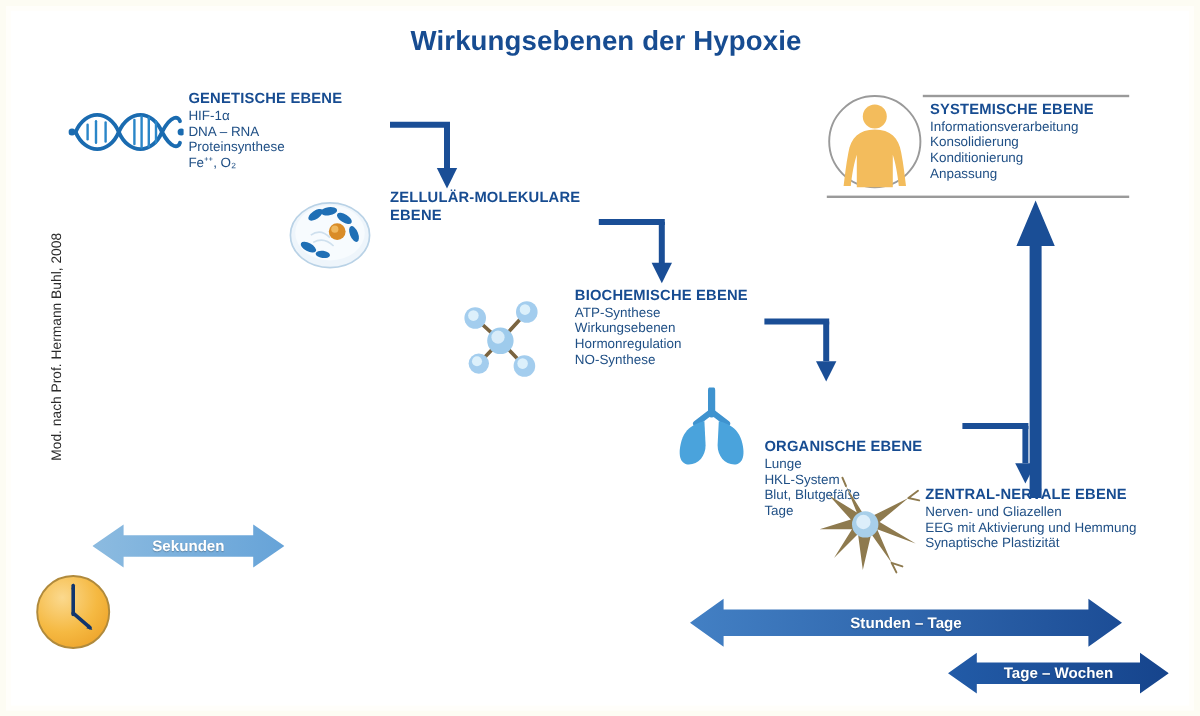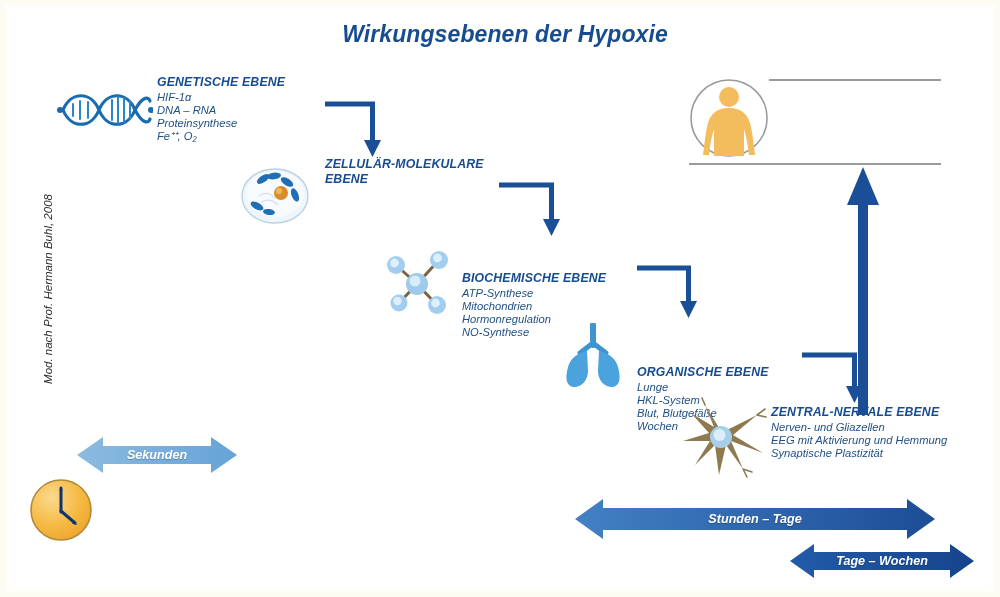--- a/index.html
+++ b/index.html
@@ -10,21 +10,20 @@
     font-family: "Liberation Sans", sans-serif;
   }
   #canvas {
     position: relative;
     width: 1000px;
     height: 597px;
     background: #ffffff;
     overflow: hidden;
     box-sizing: border-box;
     border: 5px solid #fdfcf3;
-    font-style: italic;
   }
   .frame-inner {
     position: absolute;
     left: 0; top: 0; right: 0; bottom: 0;
     border: 4px solid #fffefa;
     pointer-events: none;
   }
 
   
   #title {
@@ -201,25 +200,25 @@
         <circle cx="60" cy="12" r="9" fill="#a3cdee"></circle>
         <circle cx="58.5" cy="10" r="4.4" fill="#dcf0fb"></circle>
         <circle cx="20" cy="55" r="8.5" fill="#a3cdee"></circle>
         <circle cx="18.5" cy="53" r="4.2" fill="#dcf0fb"></circle>
         <circle cx="58" cy="57" r="9" fill="#a3cdee"></circle>
         <circle cx="56.5" cy="55" r="4.4" fill="#dcf0fb"></circle>
       </g>
     </svg>
   </div>
 
-  <div class="level" style="left:457px; top:234px;margin-top:32px;">
+  <div class="level" style="left:474px; top:234px;">
     <div class="lv-title">BIOCHEMISCHE EBENE</div>
     <div class="lv-lines">
       <div>ATP-Synthese</div>
-      <div>Mitochondrien</div>
+      <div>Wirkungsebenen</div>
       <div>Hormonregulation</div>
       <div>NO-Synthese</div>
     </div>
   </div>
 
   <div class="elbow" style="left:630px; top:260px;">
     <svg width="70" height="58" viewBox="0 0 70 58">
       <path d="M2 3 H56" stroke="#1a4e96" stroke-width="5" fill="none"></path>
       <path d="M53.5 3 V36" stroke="#1a4e96" stroke-width="5" fill="none"></path>
       <path d="M53.5 53 L45 36 L62 36 Z" fill="#1a4e96"></path>
@@ -235,21 +234,21 @@
       <path d="M41 28 C41 28 56 30 60 44 C64 58 60 64 54 64 C46 64 40 57 40 48 Z" fill="#4aa3dc"></path>
     </svg>
   </div>
 
   <div class="level" style="left:632px; top:320px;margin-top:40px;">
     <div class="lv-title">ORGANISCHE EBENE</div>
     <div class="lv-lines">
       <div>Lunge</div>
       <div>HKL-System</div>
       <div>Blut, Blutgefäße</div>
-      <div>Wochen</div>
+      <div>Tage</div>
     </div>
   </div>
 
   <div class="elbow" style="left:795px; top:347px;">
     <svg width="70" height="56" viewBox="0 0 70 56">
       <path d="M2 3 H57" stroke="#1a4e96" stroke-width="5" fill="none"></path>
       <path d="M54.5 3 V34" stroke="#1a4e96" stroke-width="5" fill="none"></path>
       <path d="M54.5 51 L46 34 L63 34 Z" fill="#1a4e96"></path>
     </svg>
   </div>
@@ -293,20 +292,29 @@
   <div class="icon-box" style="left:684px; top:70px;">
     <svg width="80" height="86" viewBox="0 0 80 86">
       <circle cx="40" cy="43" r="38" fill="#ffffff" stroke="#9a9a9a" stroke-width="1.6"></circle>
       <circle cx="40" cy="22" r="10" fill="#f3bc5c"></circle>
       <path d="M40 33 C27 33 20 40 18 52 C16 62 15 72 14 80 L20 80 C21 70 23 60 25 54
                L25 81 L55 81 L55 54 C57 60 59 70 60 80 L66 80 C65 72 64 62 62 52 C60 40 53 33 40 33 Z" fill="#f3bc5c"></path>
     </svg>
   </div>
   <div class="sys-rule" style="left:764px; top:74px; width:172px;"></div>
   <div class="sys-rule" style="left:684px; top:158px; width:252px;"></div>
+  <div class="level" style="left:770px; top:79px;">
+    <div class="lv-title">SYSTEMISCHE EBENE</div>
+    <div class="lv-lines">
+      <div>Informationsverarbeitung</div>
+      <div>Konsolidierung</div>
+      <div>Konditionierung</div>
+      <div>Anpassung</div>
+    </div>
+  </div>
 
   <div class="icon-box" style="left:24px; top:473px;">
     <svg width="64" height="64" viewBox="0 0 64 64">
       <defs>
         <radialGradient id="clockgrad" cx="35%" cy="30%" r="80%">
           <stop offset="0%" stop-color="#fbd98e"></stop>
           <stop offset="60%" stop-color="#f5b942"></stop>
           <stop offset="100%" stop-color="#eda32a"></stop>
         </radialGradient>
       </defs>

